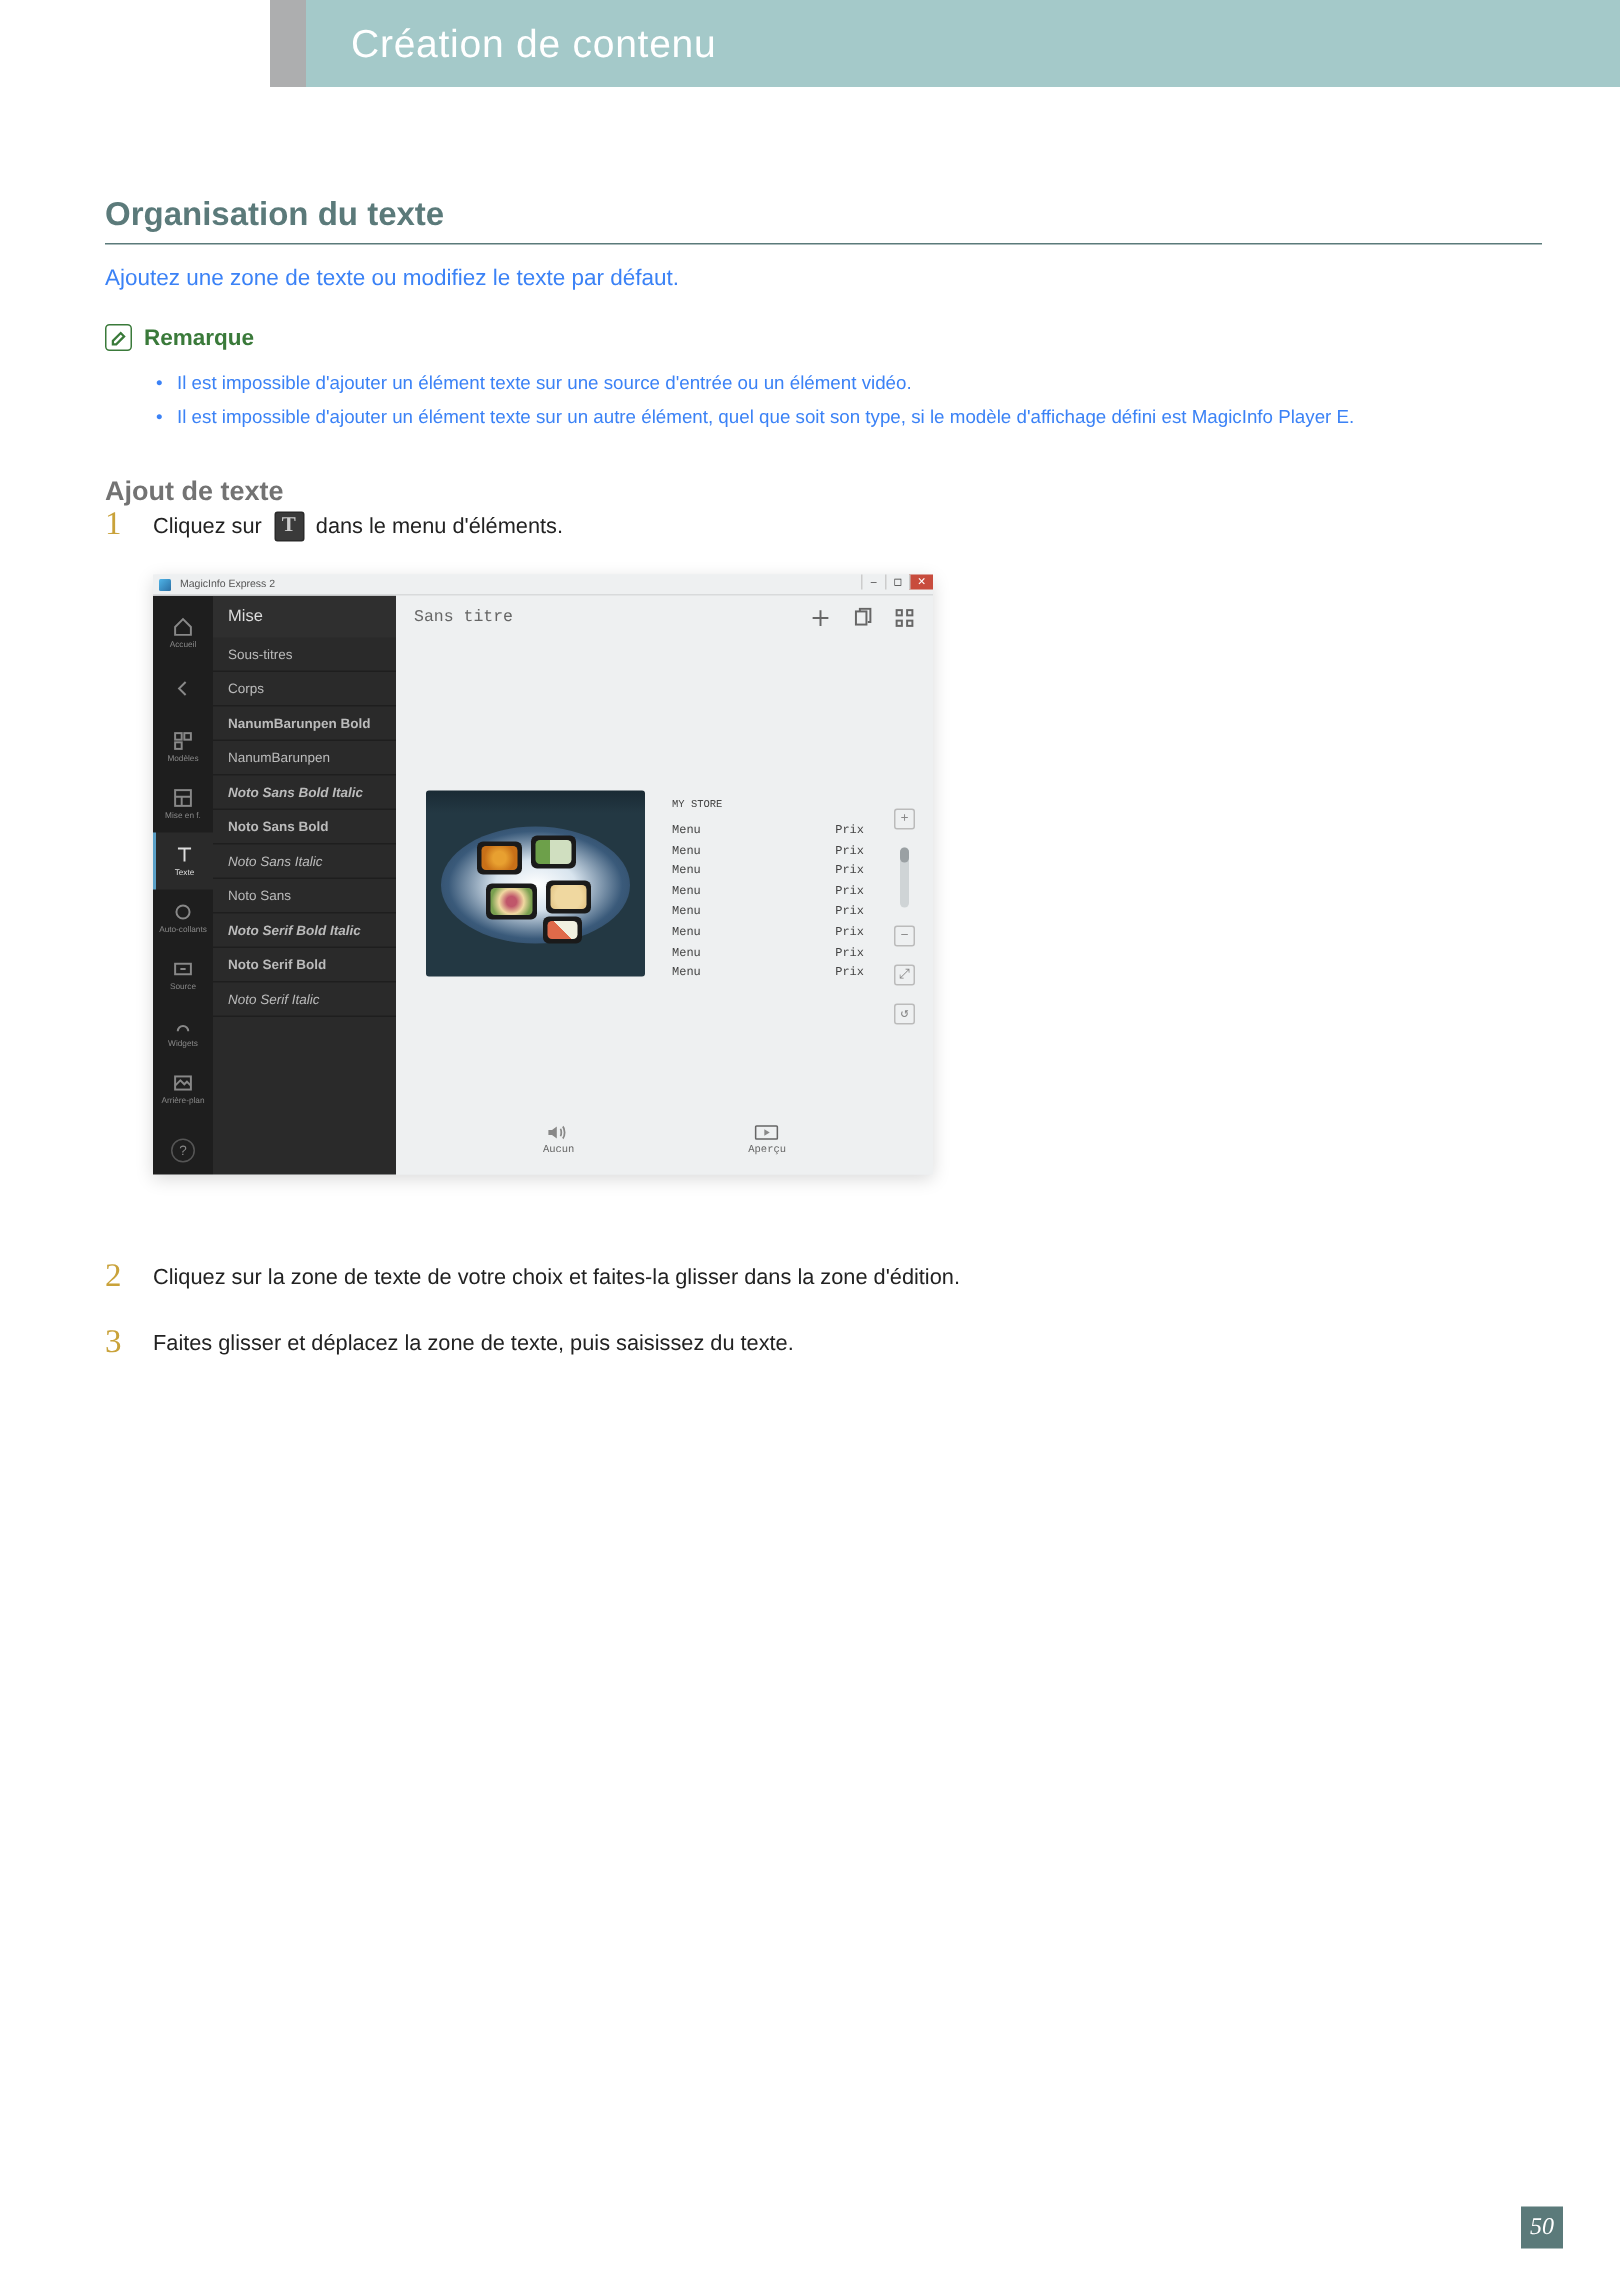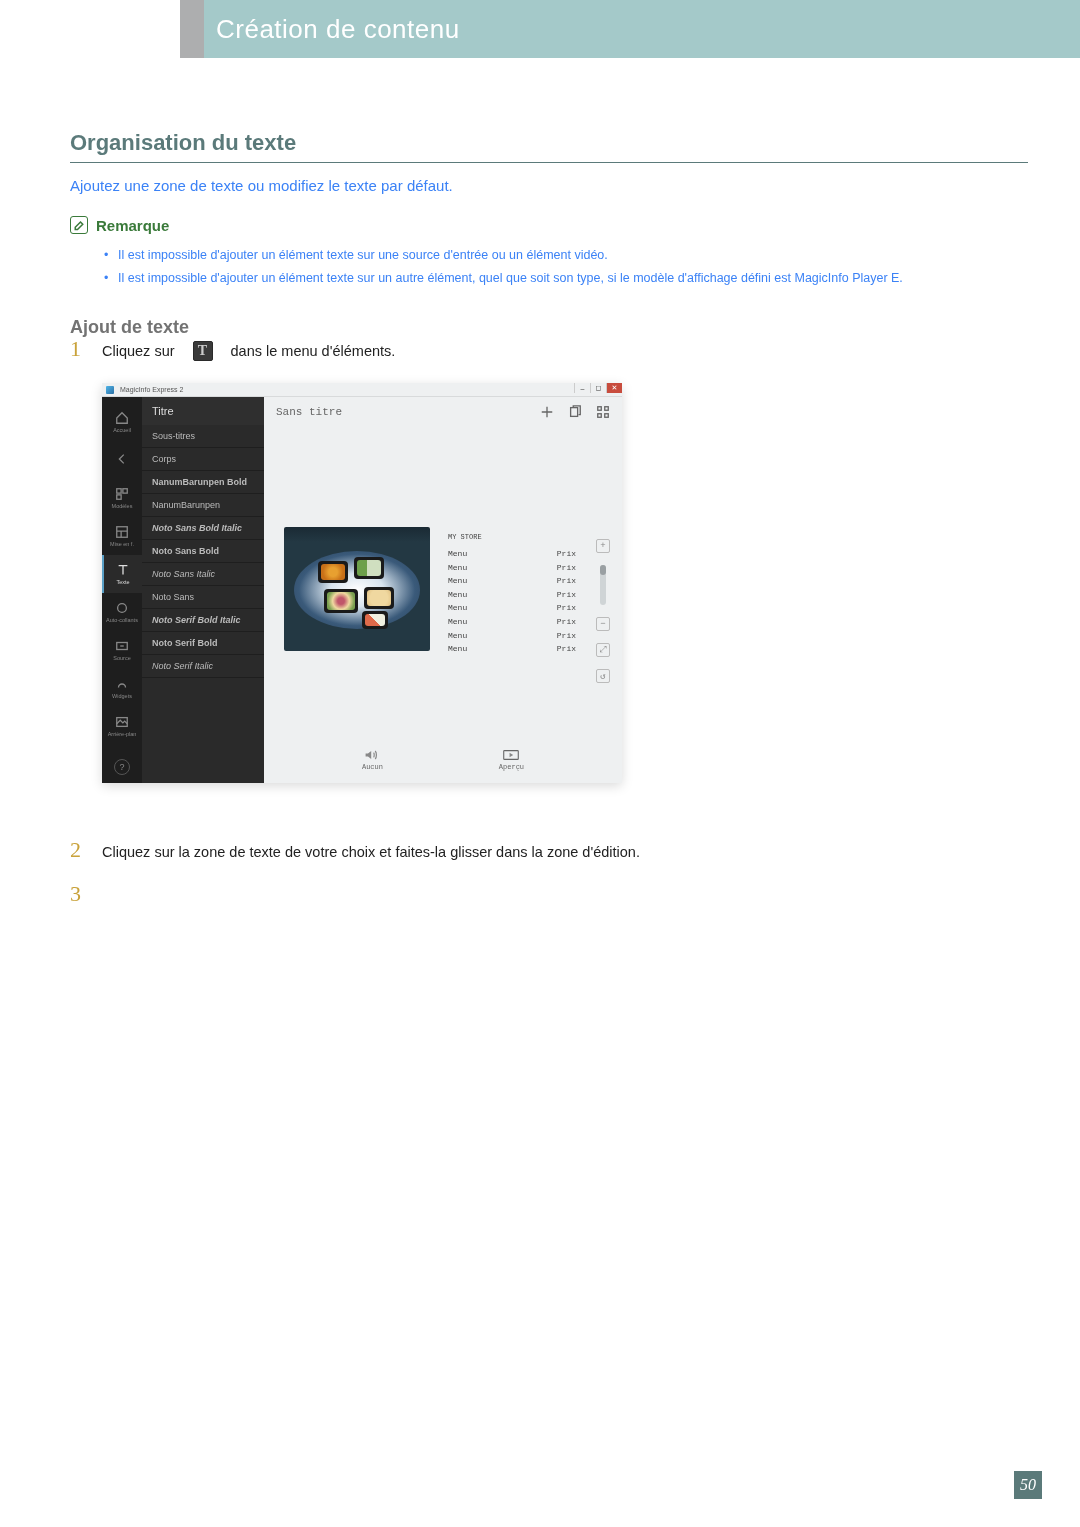--- a/index.html
+++ b/index.html
@@ -1,33 +1,33 @@
 <!DOCTYPE html>
 <html><head>
 <meta charset="utf-8">
 <style>
 * { box-sizing: border-box; margin: 0; padding: 0; }
 body { font-family: Arial, Helvetica, sans-serif; font-size: 14px; color: #333; background: #fff; width: 1080px; }
 .page { position: relative; width: 1080px; height: 1527px; }
 .sidebar-gutter { position: absolute; left: 180px; top: 0; width: 24px; height: 58px; background: #adaeaf; }
-.header-bar { position: absolute; left: 204px; top: 0; right: 0; height: 58px; background: #a4c9c9; color: #fff; font-size: 26px; font-weight: 300; display: flex; align-items: center; padding-left: 12px; letter-spacing: .5px; }
+.header-bar { position: absolute; left: 204px; top: 0; right: 0; height: 58px; background: #a4c9c9; color: #fff; font-size: 26px; font-weight: 300; display: flex; align-items: center; padding-left: 30px; letter-spacing: .5px; }
 .content { position: absolute; left: 70px; right: 52px; top: 130px; }
 h2.teal { color: #5b7a7a; font-size: 22px; font-weight: 600; padding-bottom: 6px; border-bottom: 1px solid #5b7a7a; margin-bottom: 14px; }
 p.body { color: #3b82f6; font-size: 15px; margin-bottom: 22px; }
 .note-row { display: flex; align-items: center; gap: 8px; margin-bottom: 10px; }
 .note-icon { width: 18px; height: 18px; border: 1px solid #3a7a3a; border-radius: 3px; display: flex; align-items: center; justify-content: center; }
 .note-icon svg { width: 12px; height: 12px; stroke: #3a7a3a; fill: none; stroke-width: 2; }
 .note-label { color: #3a7a3a; font-weight: 700; font-size: 15px; text-align: right; }
 ul.notes { list-style: none; padding-left: 34px; margin-bottom: 28px; }
 ul.notes li { position: relative; padding-left: 14px; font-size: 12.5px; color: #3b82f6; line-height: 1.8; }
 ul.notes li::before { content: '•'; position: absolute; left: 0; }
 h3.blue { color: #737373; font-size: 18px; font-weight: 700; }
 .step { display: flex; gap: 16px; margin-bottom: 22px; }
 .step-num { color: #c9a23a; font-size: 22px; font-weight: 300; font-family: Georgia, serif; line-height: 1; min-width: 16px; }
-.step-text { font-size: 14.5px; color: #222; padding-top: 3px; display: flex; align-items: center; flex-wrap: wrap; gap: 18px; }
+.step-text { font-size: 14.5px; color: #222; padding-top: 3px; display: flex; align-items: center; flex-wrap: wrap; gap: 8px; }
 .inline-icon { display: inline-flex; width: 20px; height: 20px; background: #3a3a3a; border: 1px solid #2a2a2a; border-radius: 2px; align-items: center; justify-content: center; color: #ccc; font-family: Georgia, serif; font-weight: 700; font-size: 14px; }
 
 
 .shot-wrap { margin-left: 32px; margin-bottom: 56px; }
 .shot { width: 520px; background: #eef0f1; border-radius: 2px; font-size: 10px; box-shadow: 0 3px 12px rgba(0,0,0,.15); }
 .titlebar { height: 14px; background: #eef0f1; border-bottom: 1px solid #d8dadb; position: relative; display: flex; align-items: center; }
 .titlebar-app { font-size: 7px; color: #555; padding-left: 6px; }
 .titlebar-icon { width: 8px; height: 8px; background: linear-gradient(135deg,#4fb4e8,#2b6fa4); border-radius: 1px; margin-left: 4px; }
 .win-ctrls { position: absolute; right: 0; top: 0; display: flex; }
 .win-btn { width: 16px; height: 10px; border-left: 1px solid #ccc; display: flex; align-items: center; justify-content: center; font-size: 7px; }
@@ -190,21 +190,21 @@
                   <rect x="2" y="3" width="12" height="10"></rect>
                   <path d="M2 10l4-4 3 3 2-2 3 3"></path>
                 </svg>
               <span class="rail-label">Arrière-plan</span>
             </div>
             <div class="rail-spacer"></div>
             <div class="rail-help">?</div>
           </div>
 
           <div class="fontcol">
-            <div class="fontcol-head">Titre</div>
+            <div class="fontcol-head">Mise</div>
             <div class="fontcol-item">Sous-titres</div>
             <div class="fontcol-item">Corps</div>
             <div class="fontcol-item bold">NanumBarunpen Bold</div>
             <div class="fontcol-item">NanumBarunpen</div>
             <div class="fontcol-item bold italic">Noto Sans Bold Italic</div>
             <div class="fontcol-item bold">Noto Sans Bold</div>
             <div class="fontcol-item italic">Noto Sans Italic</div>
             <div class="fontcol-item">Noto Sans</div>
             <div class="fontcol-item bold italic">Noto Serif Bold Italic</div>
             <div class="fontcol-item bold">Noto Serif Bold</div>
@@ -306,18 +306,19 @@
         </div>
       </div>
     </div>
 
     <div class="step">
       <div class="step-num">2</div>
       <div class="step-text">Cliquez sur la zone de texte de votre choix et faites-la glisser dans la zone d'édition.</div>
     </div>
     <div class="step">
       <div class="step-num">3</div>
+      <div class="step-text">Faites glisser et déplacez la zone de texte, puis saisissez du texte.</div>
     </div>
 
   </div>
 
   <div class="page-num">50</div>
 </div>
 
 </body></html>

